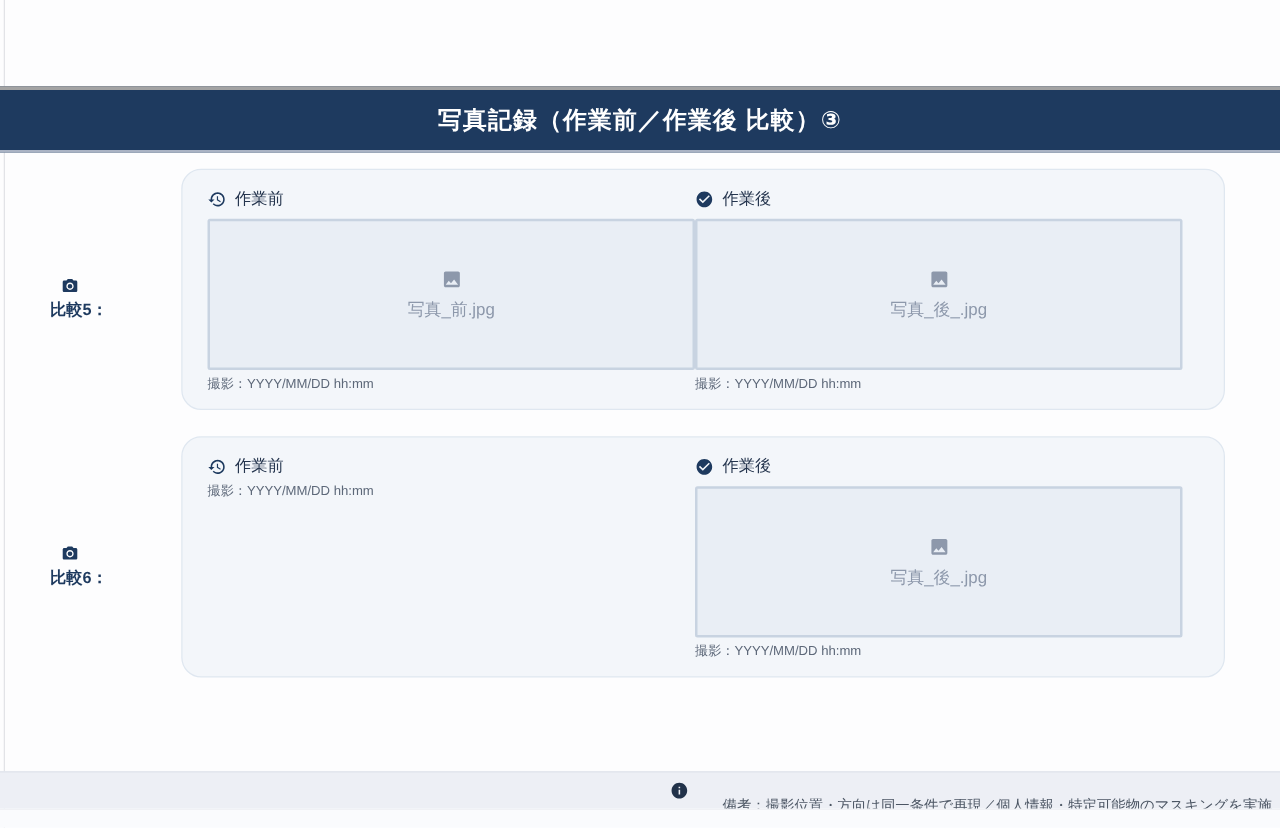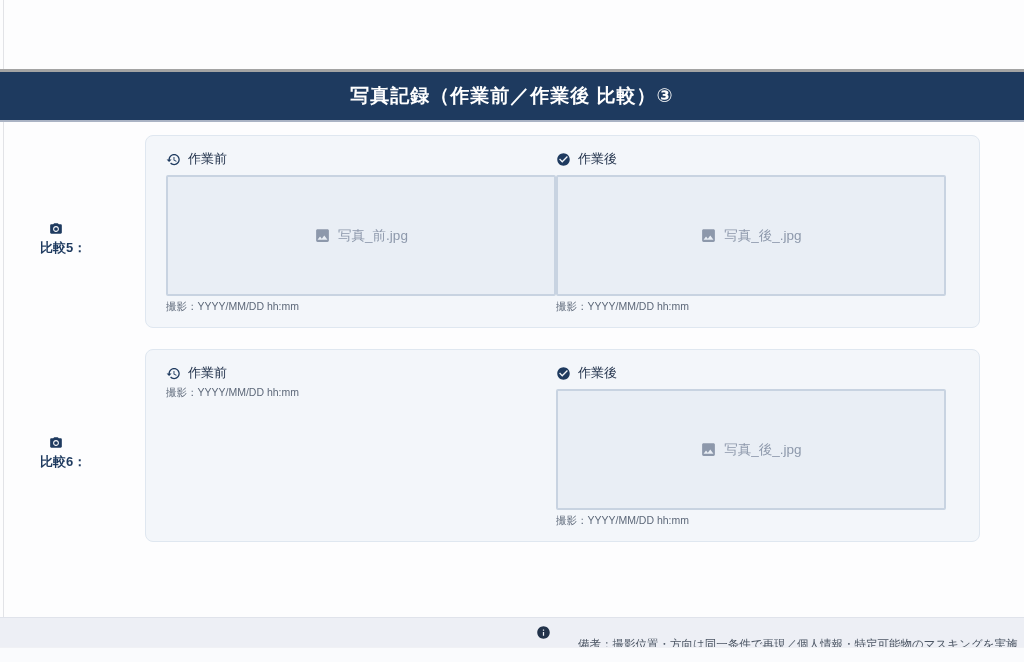--- a/index.html
+++ b/index.html
@@ -36,34 +36,34 @@
   .row-label .txt {
     display:block; margin-top:3px; font-size:13px; font-weight:600; color:#1e3a5f;
     white-space:nowrap;
   }
   #row-label-1 { top:222px; }
   #row-label-2 { top:436px; }
 
   
   .compare-card {
     position:absolute; left:145px; width:835px; height:193px;
-    background:#f3f6fa; border:1px solid #dfe7f0; border-radius:8px;
+    background:#f3f6fa; border:1px solid #dfe7f0; border-radius:16px;
     padding:14px 20px 12px 20px;
     display:flex; z-index:1;
   }
   #compare-card-1 { top:135px; }
   #compare-card-2 { top:349px; }
   .photo-panel { width:390px; }
   .panel-head { display:flex; align-items:center; gap:7px; height:18px; }
   .panel-head svg { width:15px; height:15px; fill:#1e3a5f; display:block; }
   .panel-head .lbl { font-size:13px; font-weight:500; color:#25354e; }
   .photo-box {
     margin-top:7px; height:121px; width:100%;
     background:#e9eef5; border:2px solid #c8d3e1; border-radius:2px;
-    display:flex; align-items:center; justify-content:center; gap:7px;
+    display:flex; align-items:center; justify-content:center; gap:7px;flex-direction:column;
   }
   .photo-box svg { width:17px; height:17px; fill:#8d98ab; display:block; }
   .photo-box .fname { font-size:13.5px; color:#8d98ab; }
   .photo-caption { margin-top:4px; font-size:10.5px; color:#5d6879; }
 
   
   .footer-bar {
     position:absolute; left:0; top:617px; width:1024px; height:30px;
     background:#edeff5; border-top:1px solid #e0e3eb;
     display:flex; align-items:center;

